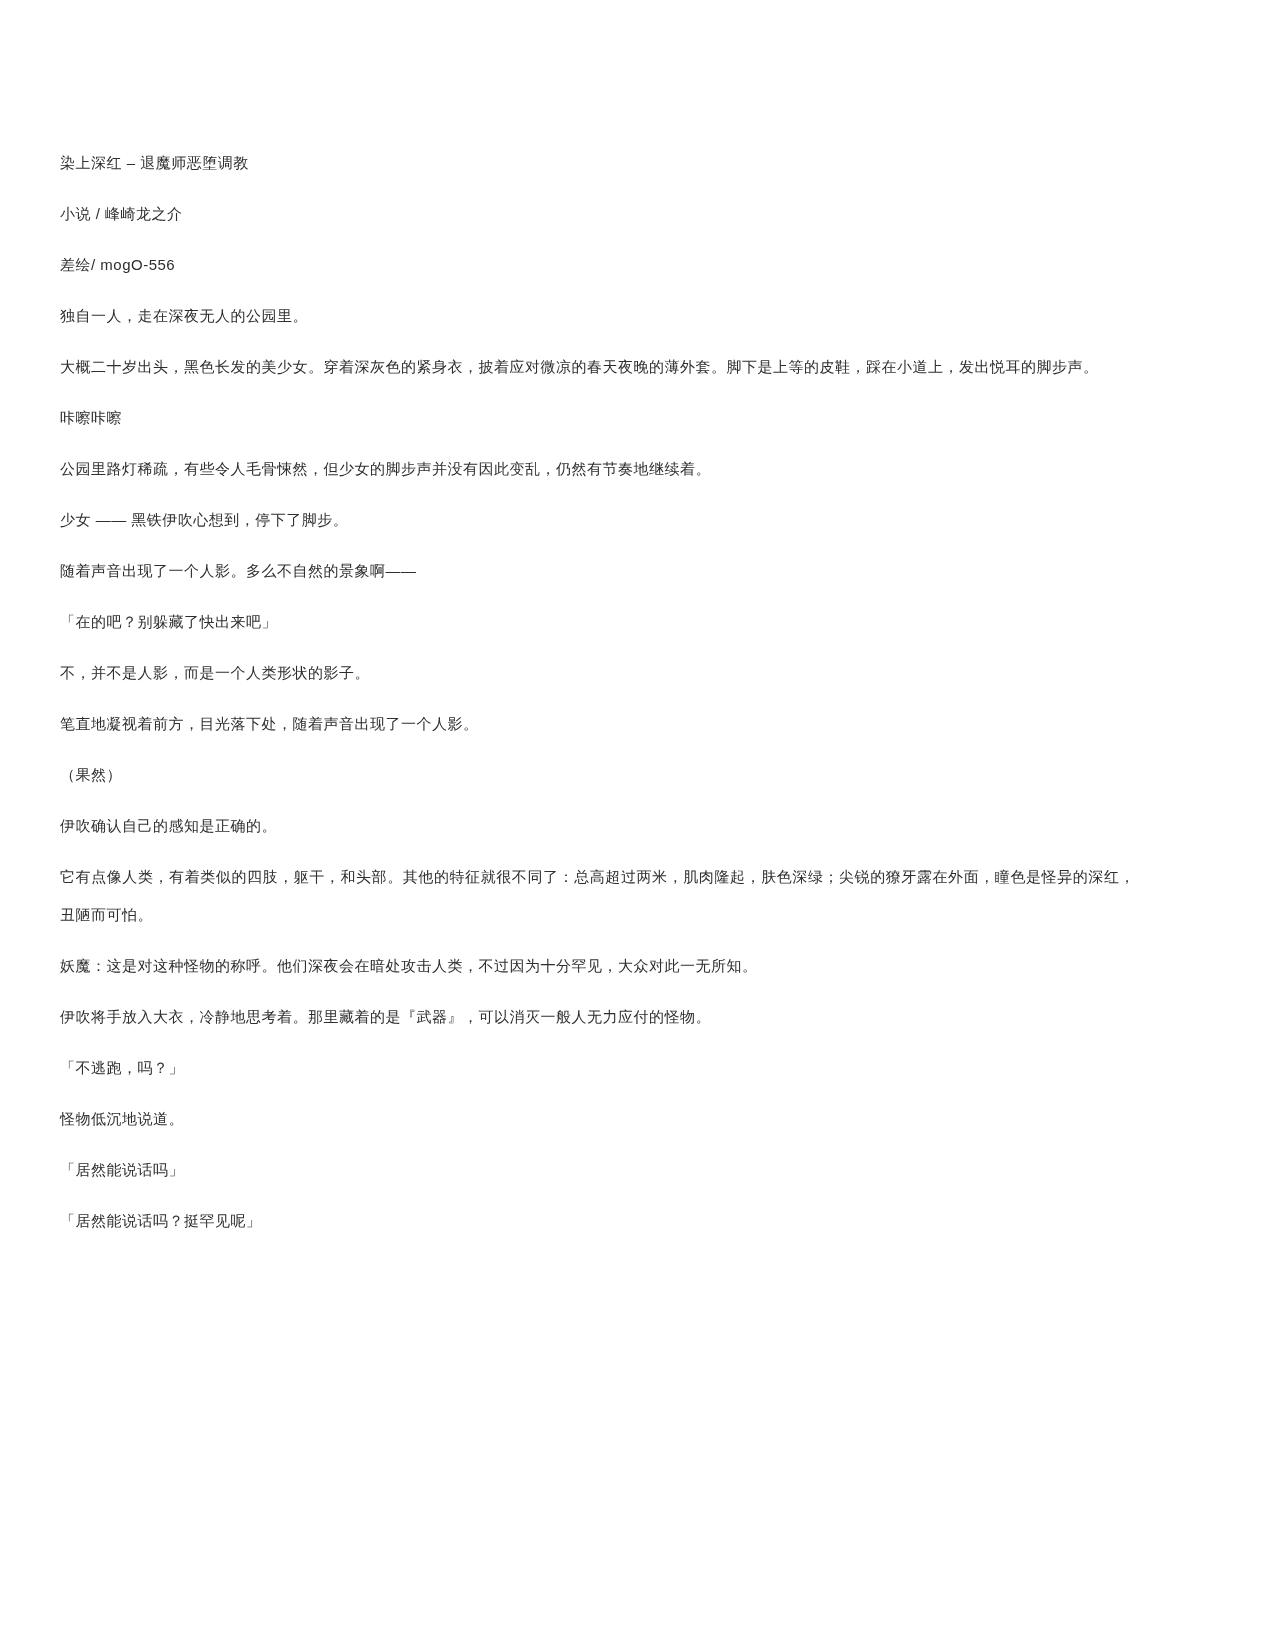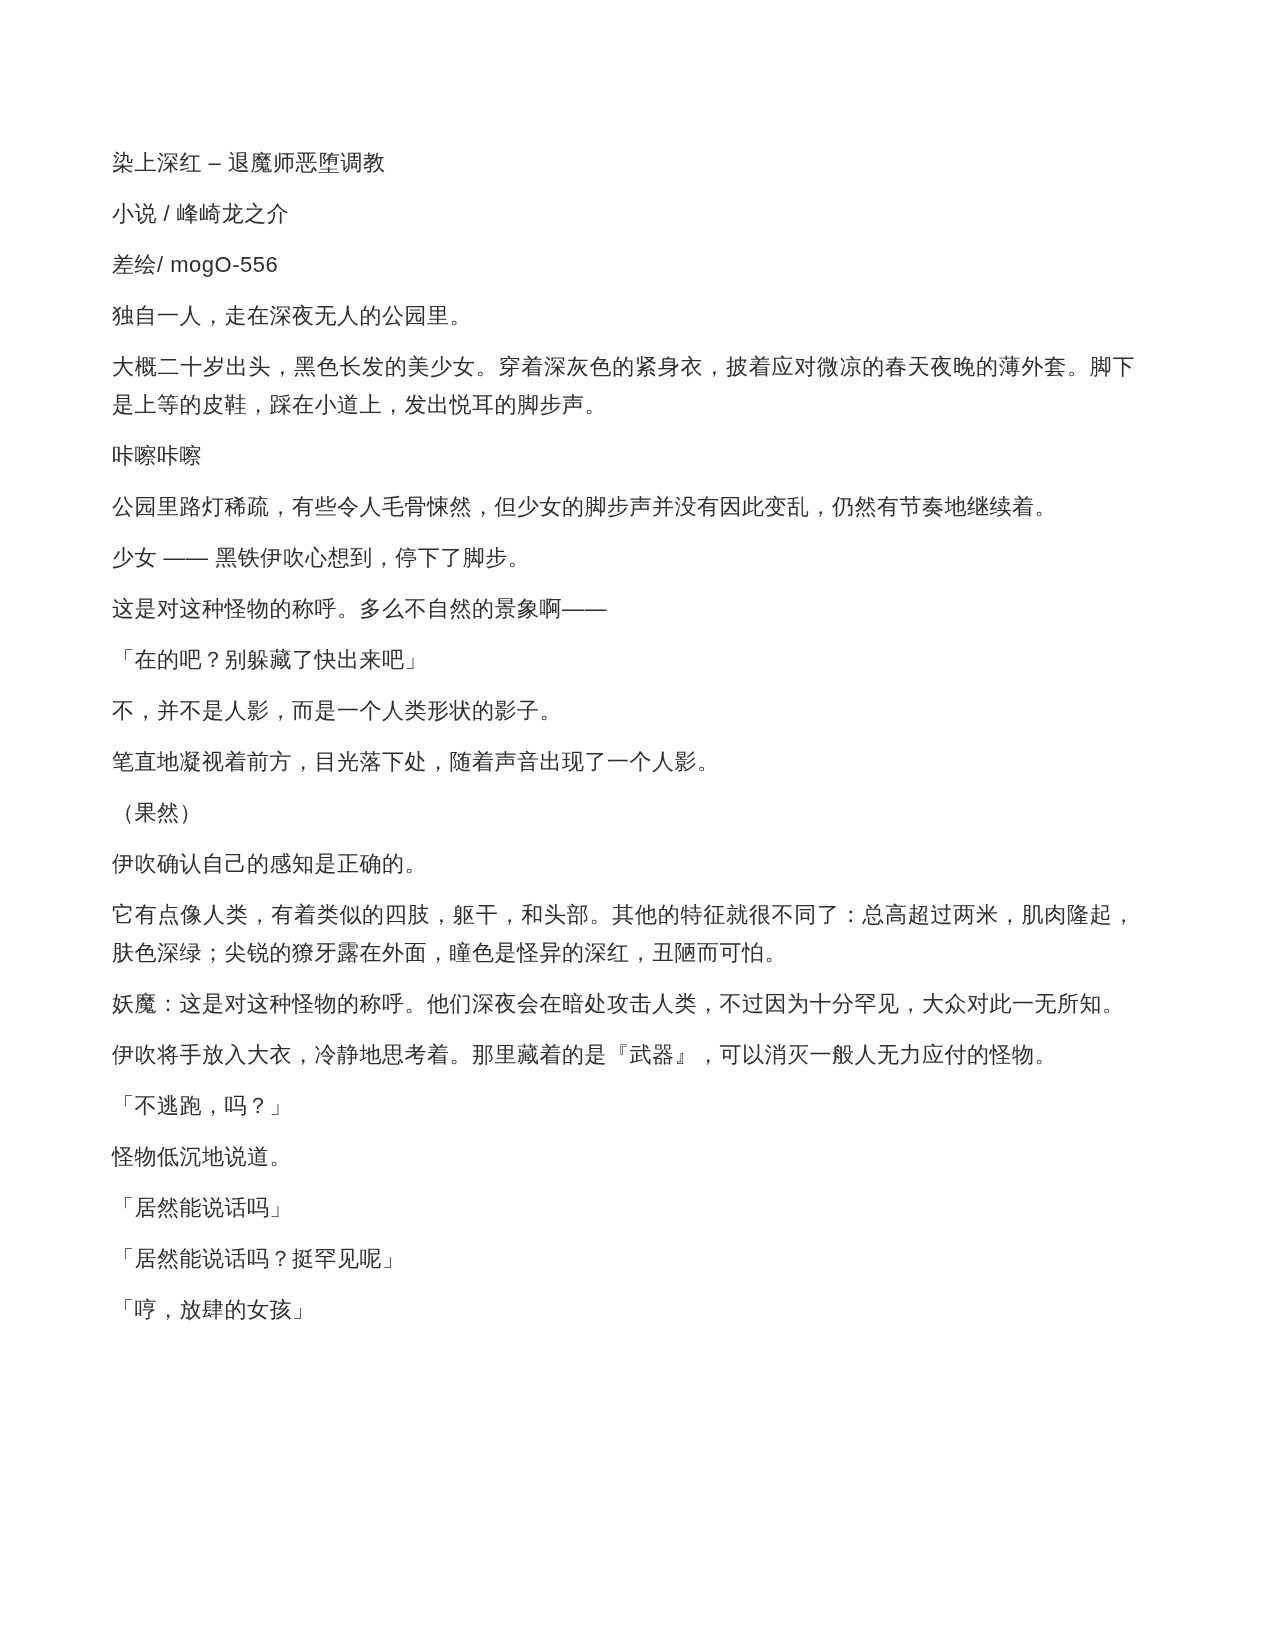--- a/index.html
+++ b/index.html
@@ -10,23 +10,23 @@
   .page {
     position: relative;
     width: 1275px;
     height: 1650px;
     background: #ffffff;
     box-sizing: border-box;
     overflow: hidden;
   }
   .content {
     box-sizing: border-box;
-    padding: 144px 140px 0 112px;
+    padding: 144px 140px 0 60px;
     font-family: "Liberation Sans", sans-serif;
-    font-size: 22px;
+    font-size: 15px;
     line-height: 38px;
     color: #2e2e2e;
     font-weight: 400;
   }
   .content p {
     margin: 0 0 13px 0;
     text-align: justify;
     letter-spacing: 0.5px;
   }
 </style>
@@ -36,28 +36,27 @@
 <div class="page">
   <div class="content" id="document-content" style="color: rgb(46, 46, 46);">
       <p>染上深红 – 退魔师恶堕调教</p>
       <p>小说 / 峰崎龙之介</p>
       <p>差绘/ mogO-556</p>
       <p>独自一人，走在深夜无人的公园里。</p>
       <p>大概二十岁出头，黑色长发的美少女。穿着深灰色的紧身衣，披着应对微凉的春天夜晚的薄外套。脚下是上等的皮鞋，踩在小道上，发出悦耳的脚步声。</p>
       <p>咔嚓咔嚓</p>
       <p>公园里路灯稀疏，有些令人毛骨悚然，但少女的脚步声并没有因此变乱，仍然有节奏地继续着。</p>
       <p>少女 —— 黑铁伊吹心想到，停下了脚步。</p>
-      <p>这是对这种怪物的称呼。多么不自然的景象啊——</p>
+      <p>随着声音出现了一个人影。多么不自然的景象啊——</p>
       <p>「在的吧？别躲藏了快出来吧」</p>
       <p>不，并不是人影，而是一个人类形状的影子。</p>
       <p>笔直地凝视着前方，目光落下处，随着声音出现了一个人影。</p>
       <p>（果然）</p>
       <p>伊吹确认自己的感知是正确的。</p>
       <p>它有点像人类，有着类似的四肢，躯干，和头部。其他的特征就很不同了：总高超过两米，肌肉隆起，肤色深绿；尖锐的獠牙露在外面，瞳色是怪异的深红，丑陋而可怕。</p>
       <p>妖魔：这是对这种怪物的称呼。他们深夜会在暗处攻击人类，不过因为十分罕见，大众对此一无所知。</p>
       <p>伊吹将手放入大衣，冷静地思考着。那里藏着的是『武器』，可以消灭一般人无力应付的怪物。</p>
       <p>「不逃跑，吗？」</p>
       <p>怪物低沉地说道。</p>
       <p>「居然能说话吗」</p>
       <p>「居然能说话吗？挺罕见呢」</p>
-      <p>「哼，放肆的女孩」</p>
     </div>
 </div>
 
 </body></html>

